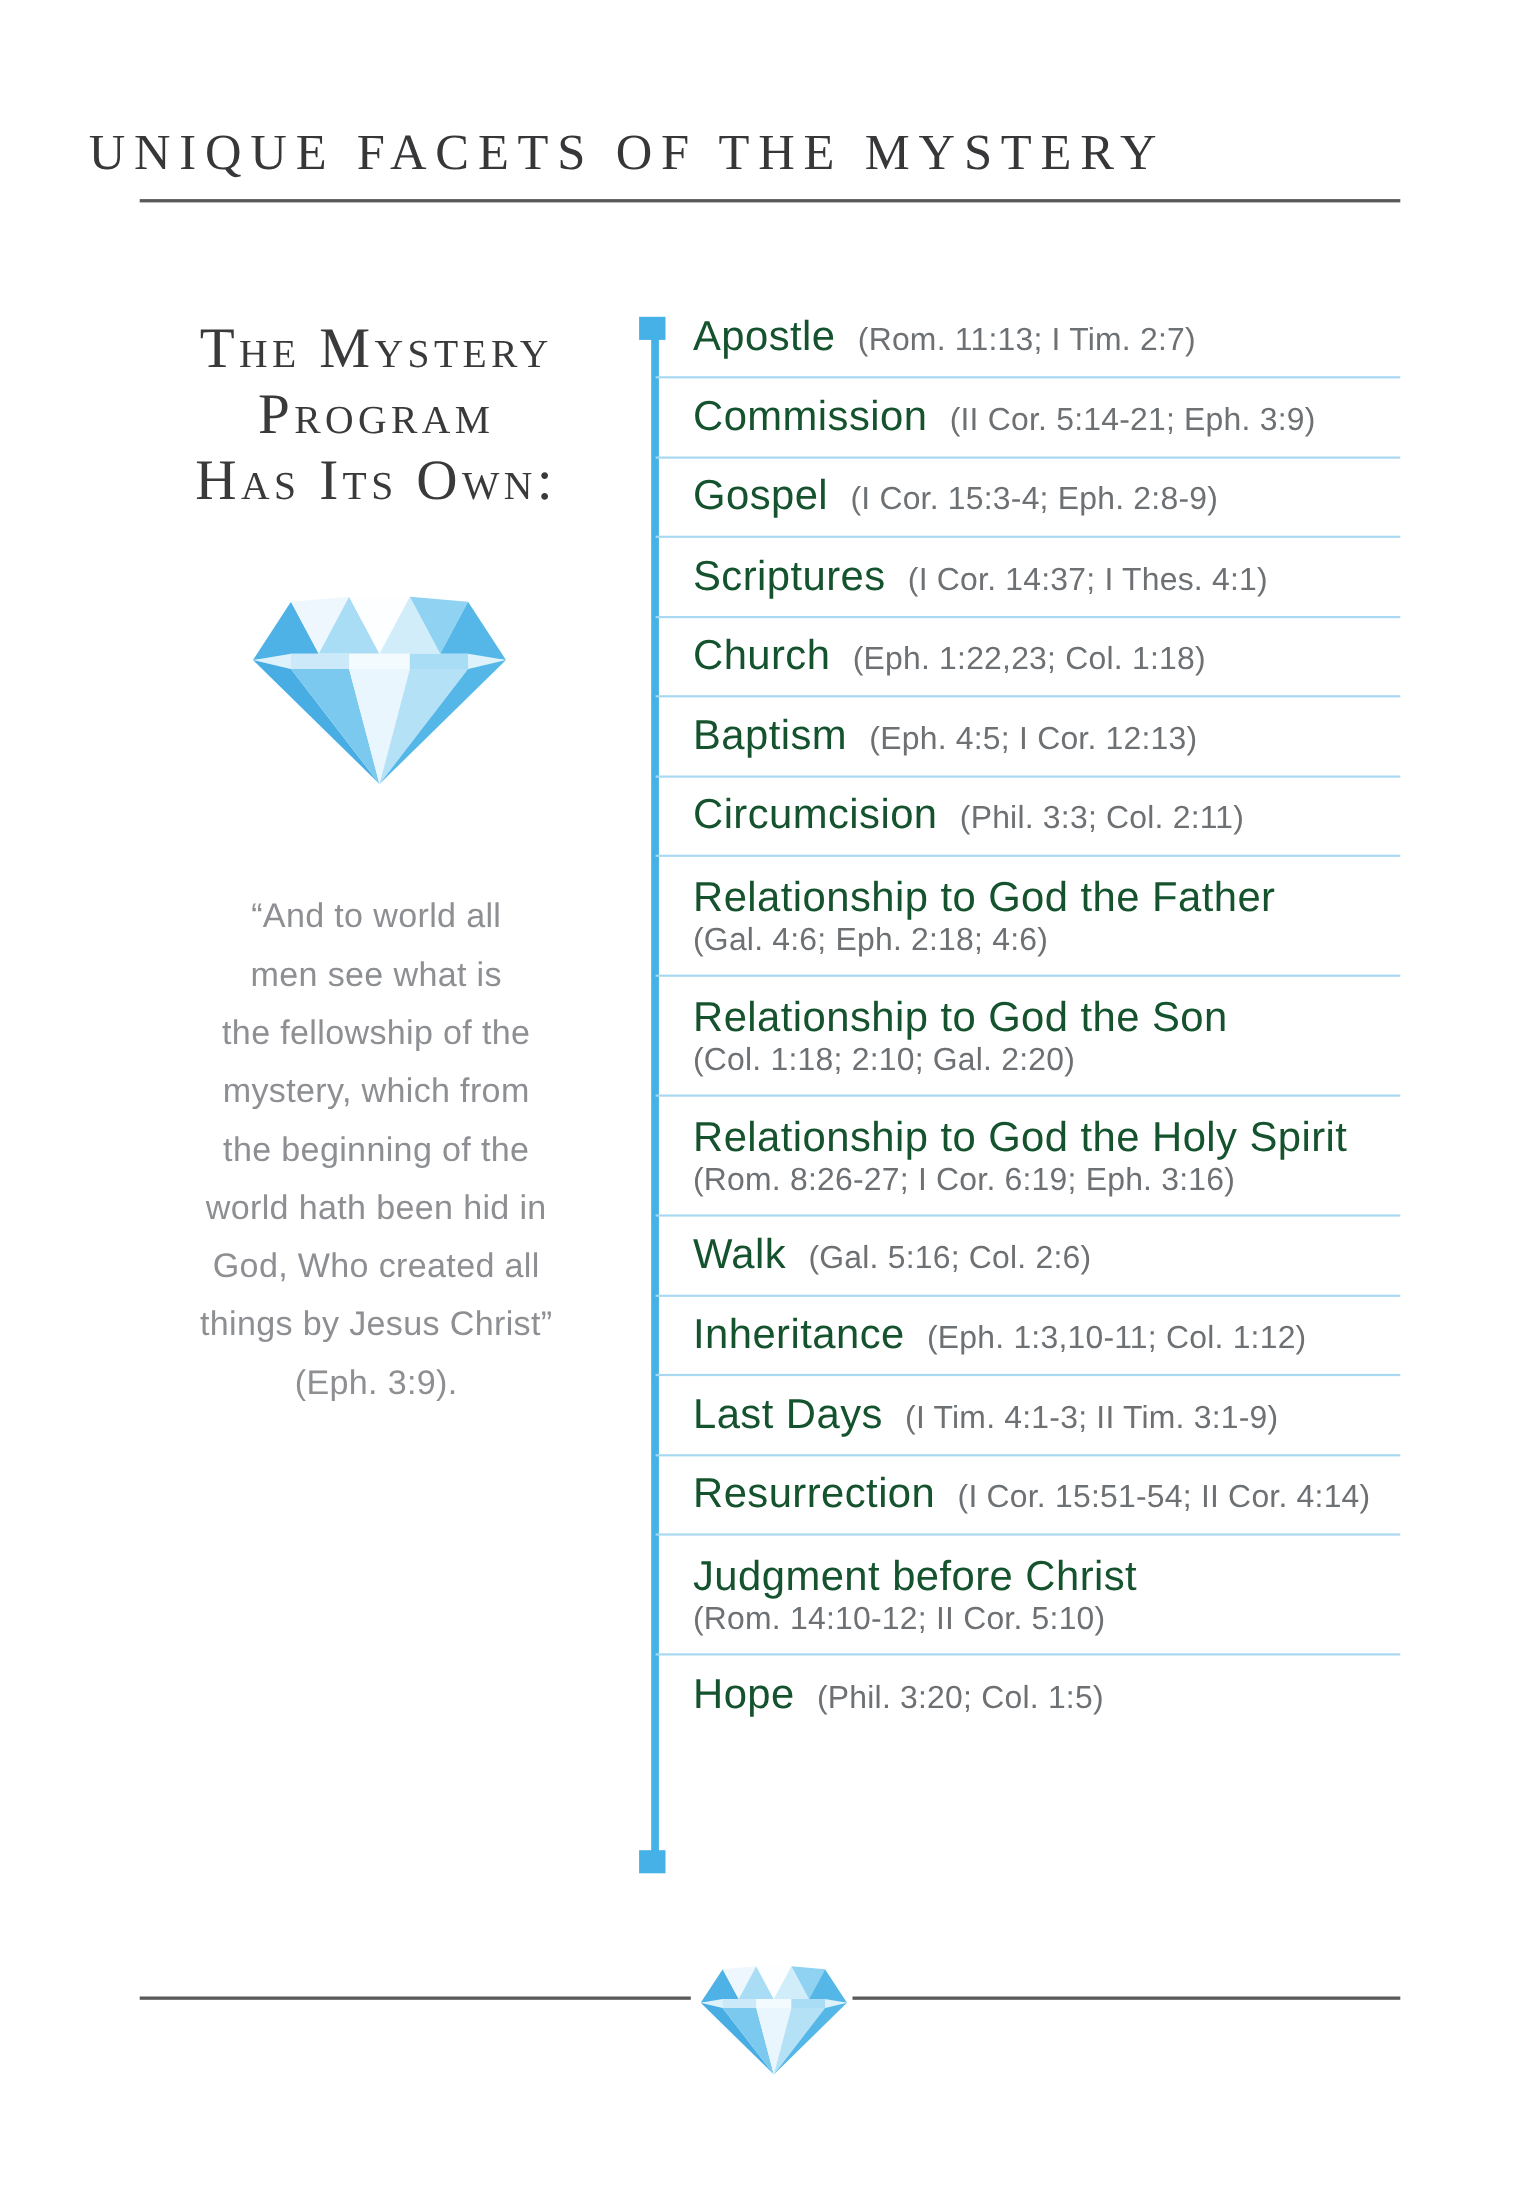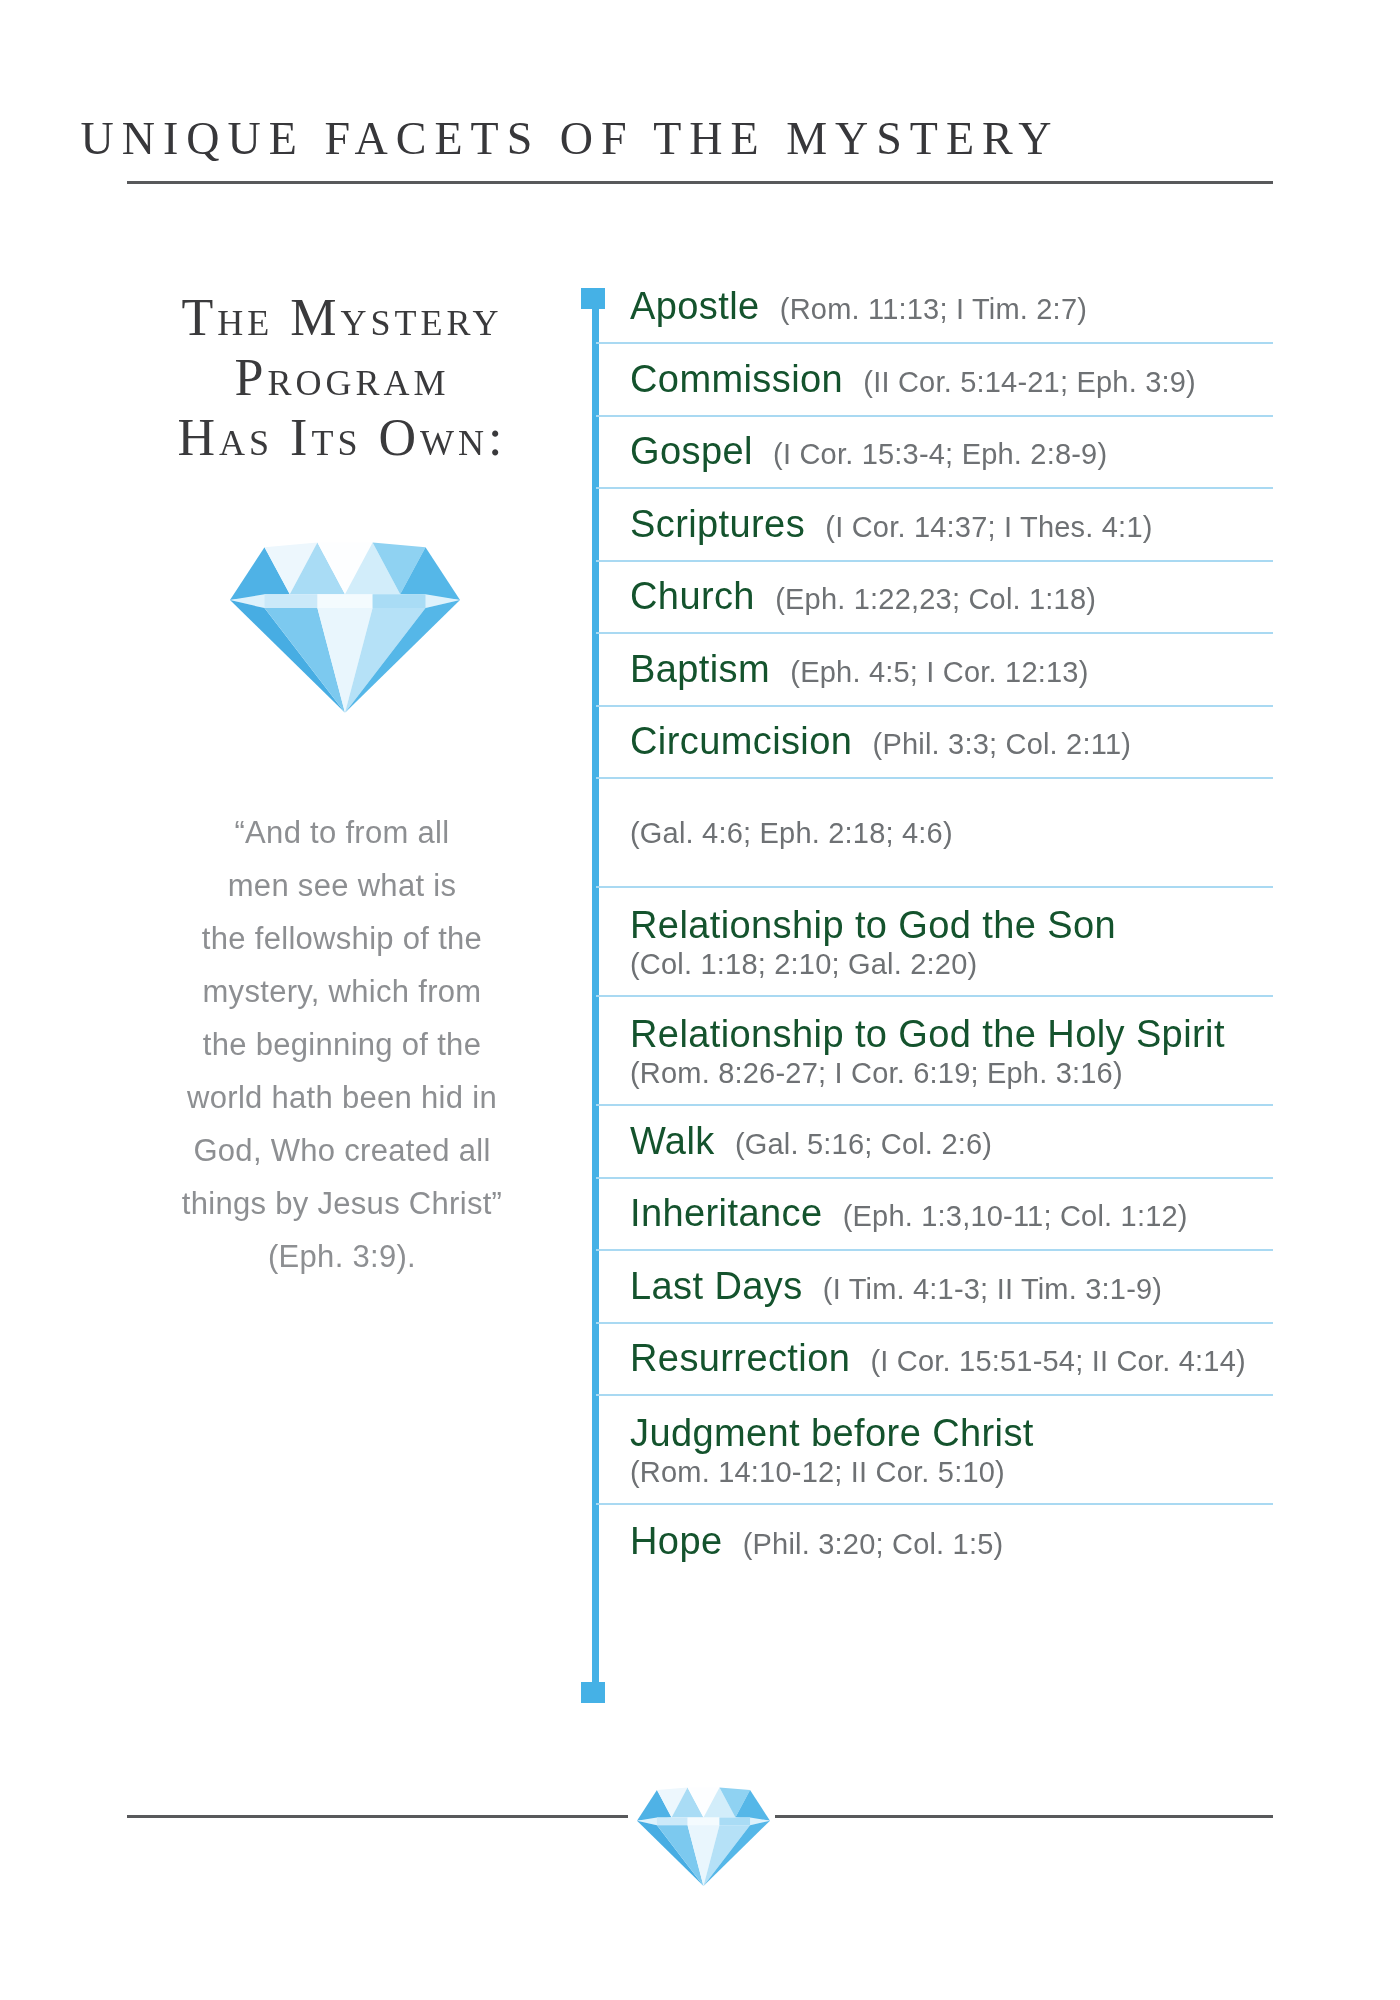--- a/index.html
+++ b/index.html
@@ -117,21 +117,21 @@
     <div>The Mystery</div>
     <div>Program</div>
     <div>Has Its Own:</div>
   </div>
 
   <svg class="gem-left" viewBox="0 0 200 150">
     <use href="#gem"></use>
   </svg>
 
   <div class="quote">
-    <div class="quote-line">“And to from all</div>
+    <div class="quote-line">“And to world all</div>
     <div class="quote-line">men see what is</div>
     <div class="quote-line">the fellowship of the</div>
     <div class="quote-line">mystery, which from</div>
     <div class="quote-line">the beginning of the</div>
     <div class="quote-line">world hath been hid in</div>
     <div class="quote-line">God, Who created all</div>
     <div class="quote-line">things by Jesus Christ”</div>
     <div class="quote-line">(Eph. 3:9).</div>
   </div>
 
@@ -177,20 +177,21 @@
     </div>
 
     <div class="row">
       <div class="row-content">
         <span class="facet-title">Circumcision</span><span class="facet-ref"> (Phil. 3:3; Col. 2:11)</span>
       </div>
     </div>
 
     <div class="row stacked">
       <div class="row-content">
+        <span class="facet-title">Relationship to God the Father</span>
           <span class="facet-ref"> (Gal. 4:6; Eph. 2:18; 4:6)</span>
       </div>
     </div>
 
     <div class="row stacked">
       <div class="row-content">
         <span class="facet-title">Relationship to God the Son</span>
           <span class="facet-ref"> (Col. 1:18; 2:10; Gal. 2:20)</span>
       </div>
     </div>

